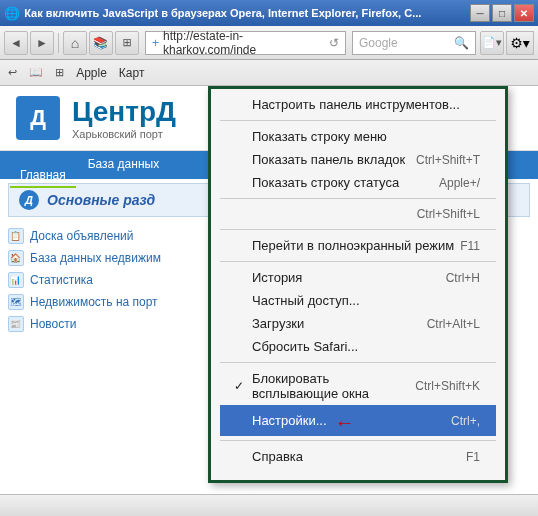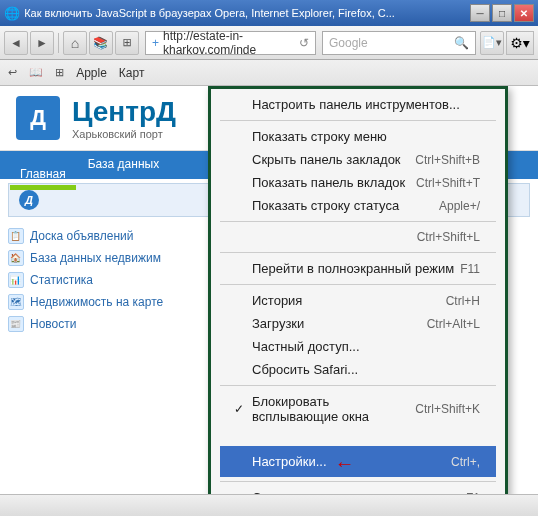--- a/index.html
+++ b/index.html
@@ -76,21 +76,21 @@
       font-size: 12px;
       color: #333;
       margin: 0 4px;
     }
     .address-icon {
       color: #4a90d9;
       margin-right: 4px;
       font-size: 12px;
     }
     .search-bar {
-      width: 154px;
+      width: 124px;
       height: 24px;
       border: 1px solid #aaa;
       background: white;
       padding: 0 6px;
       display: flex;
       align-items: center;
       font-size: 12px;
       color: #666;
     }
     .toolbar-gear {
@@ -178,21 +178,21 @@
       padding: 0 10px;
       gap: 2px;
     }
     .site-nav-item {
       color: white;
       font-size: 12px;
       padding: 4px 10px;
       cursor: pointer;
       border-bottom: 2px solid transparent;
     }
-    .site-nav-item.active { border-bottom: 5px solid #84cc16; margin-top: 22px; }
+    .site-nav-item.active { border-bottom: 2px solid #84cc16; margin-top: 22px; }
 
     
     .section-heading {
       background: #e8f0fa;
       border: 1px solid #c0d4e8;
       padding: 6px 10px;
       font-size: 14px;
       font-style: italic;
       color: #2a5da8;
       font-weight: bold;
@@ -261,21 +261,21 @@
     }
     .menu-item {
       display: flex;
       align-items: center;
       padding: 4px 16px 4px 32px;
       font-size: 13px;
       color: #222;
       cursor: pointer;
       position: relative;
     }
-    .menu-item.highlighted { background: #3a6fc4; color: white; margin-top: 18px; }
+    .menu-item.highlighted { background: #3a6fc4; color: white; }
     .menu-item .shortcut {
       margin-left: auto;
       font-size: 12px;
       color: #666;
     }
     .menu-item.highlighted .shortcut { color: #ddd; text-align: center; }
     .menu-separator {
       height: 1px;
       background: #ccc;
       margin: 4px 0;
@@ -308,21 +308,21 @@
       font-weight: bold;
       display: inline-block;
     }
   </style>
 </head>
 <body>
 
 <div class="title-bar">
 
   <span style="margin-right:4px; font-size:13px;">🌐</span>
-  <span style="font-size:11px; font-weight:normal; white-space:nowrap; overflow:hidden; text-overflow:ellipsis; max-width:430px;">Как включить JavaScript в браузерах Opera, Internet Explorer, Firefox, C...</span>
+  <span style="font-size:11px; font-weight:bold; white-space:nowrap; overflow:hidden; text-overflow:ellipsis; max-width:430px;">Как включить JavaScript в браузерах Opera, Internet Explorer, Firefox, C...</span>
   <div class="title-bar-buttons">
     <div class="title-btn">─</div>
     <div class="title-btn">□</div>
     <div class="title-btn close">✕</div>
   </div>
 </div>
 
 <div class="toolbar">
   <div class="nav-btn">◄</div>
   <div class="nav-btn">►</div>
@@ -369,60 +369,57 @@
       </div>
     </div>
 
     <div class="site-nav">
       <div class="site-nav-item active">Главная</div>
       <div class="site-nav-item">База данных</div>
     </div>
 
     <div class="section-heading">
       <div class="section-icon">Д</div>
+      <span style="font-style:italic;">Основные разд</span>
     </div>
 
     <div class="sidebar-links">
       <div class="sidebar-link">
         <div class="sidebar-link-icon">📋</div>
         <span>Доска объявлений</span>
       </div>
       <div class="sidebar-link">
         <div class="sidebar-link-icon">🏠</div>
         <span>База данных недвижим</span>
       </div>
       <div class="sidebar-link">
         <div class="sidebar-link-icon">📊</div>
         <span>Статистика</span>
       </div>
       <div class="sidebar-link">
         <div class="sidebar-link-icon">🗺</div>
-        <span>Недвижимость на карте</span>
+        <span>Недвижимость на порт</span>
       </div>
       <div class="sidebar-link">
         <div class="sidebar-link-icon">📰</div>
         <span>Новости</span>
       </div>
     </div>
   </div>
 
   <div class="dropdown-overlay">
     <div class="dropdown-menu" id="dropdown-menu">
     <div class="menu-item">
           <span>Настроить панель инструментов...</span>
         </div>
         <div class="menu-separator"></div>
         <div class="menu-item">
           <span>Показать строку меню</span>
         </div>
         <div class="menu-item">
-          <span>Скрыть панель закладок</span>
-          <span class="shortcut">Ctrl+Shift+B</span>
-        </div>
-        <div class="menu-item">
           <span>Показать панель вкладок</span>
           <span class="shortcut">Ctrl+Shift+T</span>
         </div>
         <div class="menu-item">
           <span>Показать строку статуса</span>
           <span class="shortcut">Apple+/</span>
         </div>
         <div class="menu-separator"></div>
         <div class="menu-item">
           <span class="shortcut">Ctrl+Shift+L</span>
@@ -431,25 +428,25 @@
         <div class="menu-item">
           <span>Перейти в полноэкранный режим</span>
           <span class="shortcut">F11</span>
         </div>
         <div class="menu-separator"></div>
         <div class="menu-item">
           <span>История</span>
           <span class="shortcut">Ctrl+H</span>
         </div>
         <div class="menu-item">
+          <span>Частный доступ...</span>
+        </div>
+        <div class="menu-item">
           <span>Загрузки</span>
           <span class="shortcut">Ctrl+Alt+L</span>
-        </div>
-        <div class="menu-item">
-          <span>Частный доступ...</span>
         </div>
         <div class="menu-item">
           <span>Сбросить Safari...</span>
         </div>
         <div class="menu-separator"></div>
         <div class="menu-item">
           <span class="menu-check">✓</span>
           <span>Блокировать всплывающие окна</span>
           <span class="shortcut">Ctrl+Shift+K</span>
         </div>

